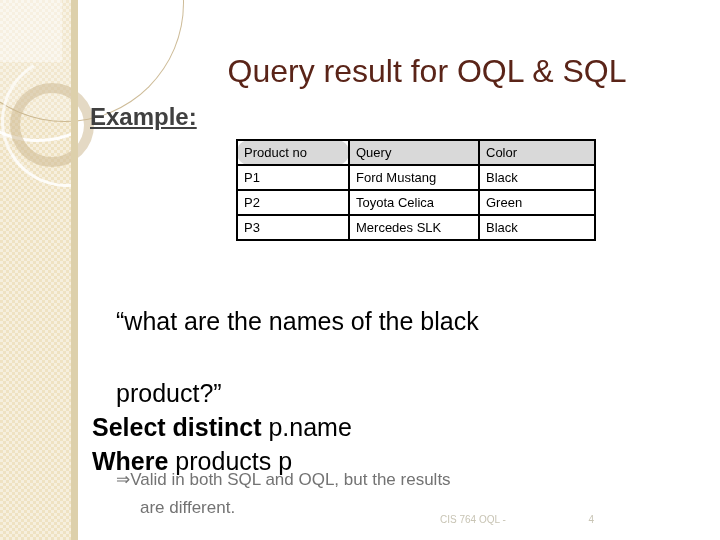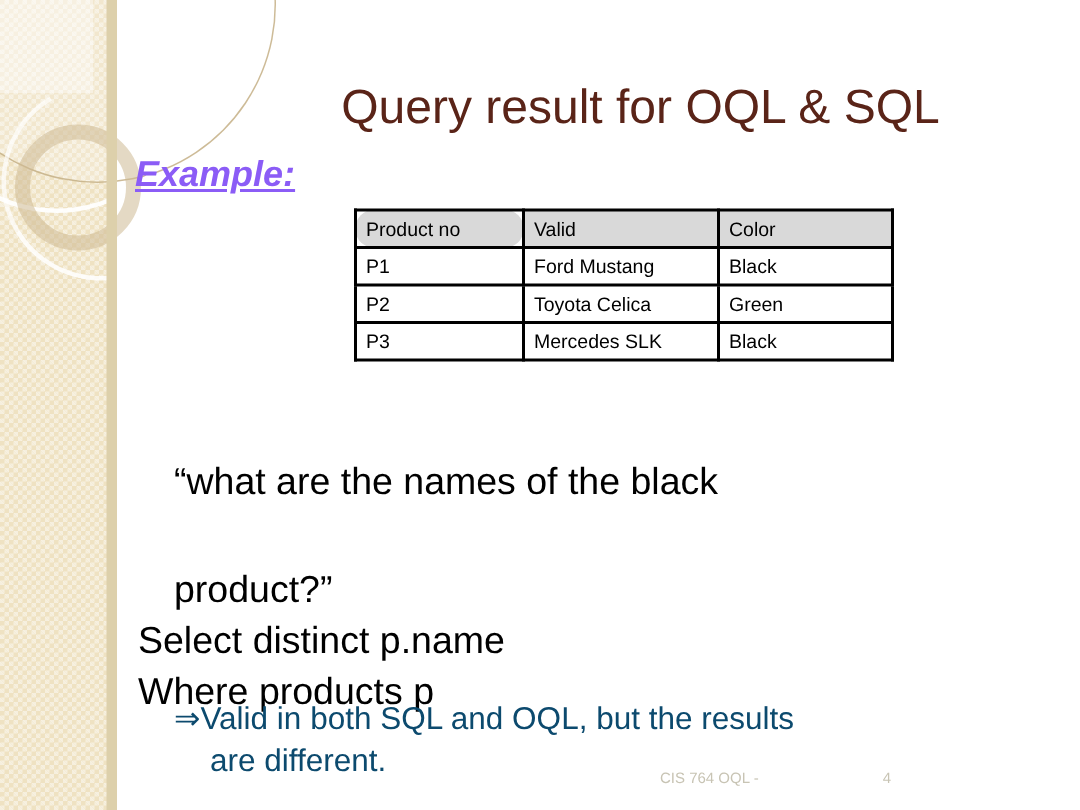--- a/index.html
+++ b/index.html
@@ -109,23 +109,22 @@
   }
 
   
   .example-label {
     position: absolute;
     left: 90px;
     top: 103px;
     font-size: 24px;
     line-height: 28px;
     font-weight: bold;
-    font-style: italic;
     text-decoration: underline;
-    color: #8b5cf6;
+    color: #404040;
   }
 
   
   .result-table {
     position: absolute;
     left: 236px;
     top: 139px;
     border-collapse: collapse;
     background: #ffffff;
   }
@@ -152,30 +151,30 @@
     position: absolute;
     left: 92px;
     top: 266px;
     width: 600px;
     color: #000000;
     font-size: 25px;
     line-height: 34px;
   }
   .body-line { white-space: nowrap; }
   .body-line.indent { padding-left: 24px; margin-top: 38px; }
-  .kw { font-weight: normal; }
+  .kw { font-weight: bold; }
 
   
   .sub-block {
     position: absolute;
     left: 116px;
     top: 466px;
     width: 580px;
-    color: #0c4a6e;
-    font-size: 21px;
+    color: #737373;
+    font-size: 17px;
     line-height: 28px;
   }
   .sub-line2 { padding-left: 24px; }
 
   
   .footer {
     position: absolute;
     left: 440px;
     top: 513px;
     width: 272px;
@@ -205,21 +204,21 @@
   <div class="deco-band-edge"></div>
 
   <div class="slide-title">Query result for OQL &amp; SQL</div>
 
   <div class="example-label">Example:</div>
 
   <table class="result-table">
     <thead>
       <tr>
         <th class="col-no">Product no</th>
-        <th class="col-name">Valid</th>
+        <th class="col-name">Query</th>
         <th class="col-color">Color</th>
       </tr>
     </thead>
     <tbody>
       <tr>
         <td>P1</td>
         <td>Ford Mustang</td>
         <td>Black</td>
       </tr>
       <tr>

